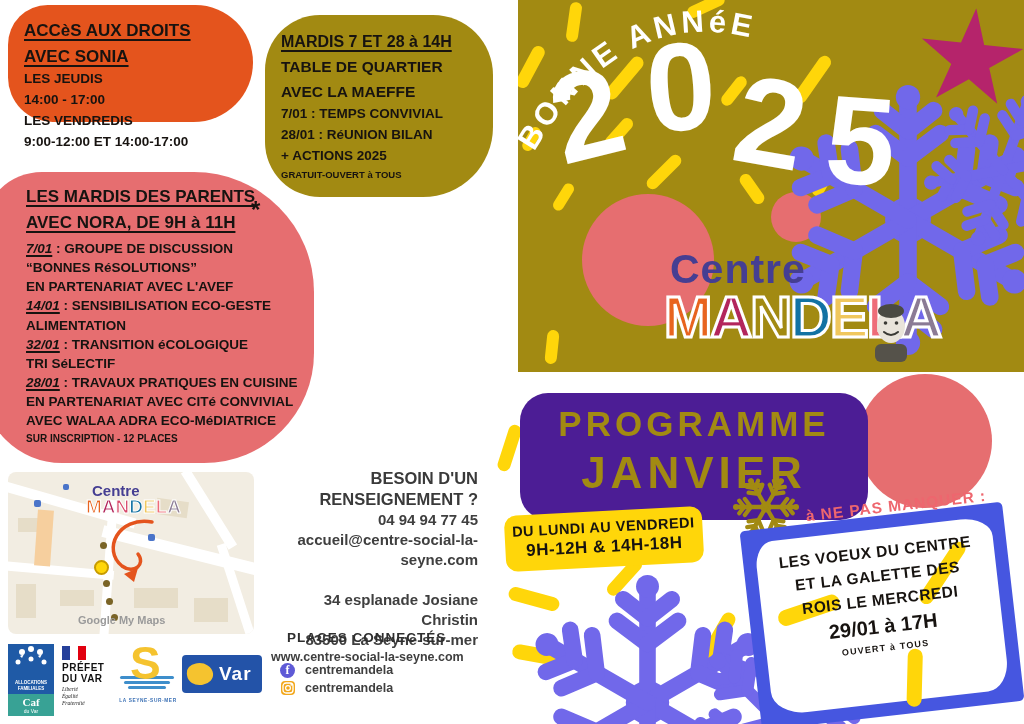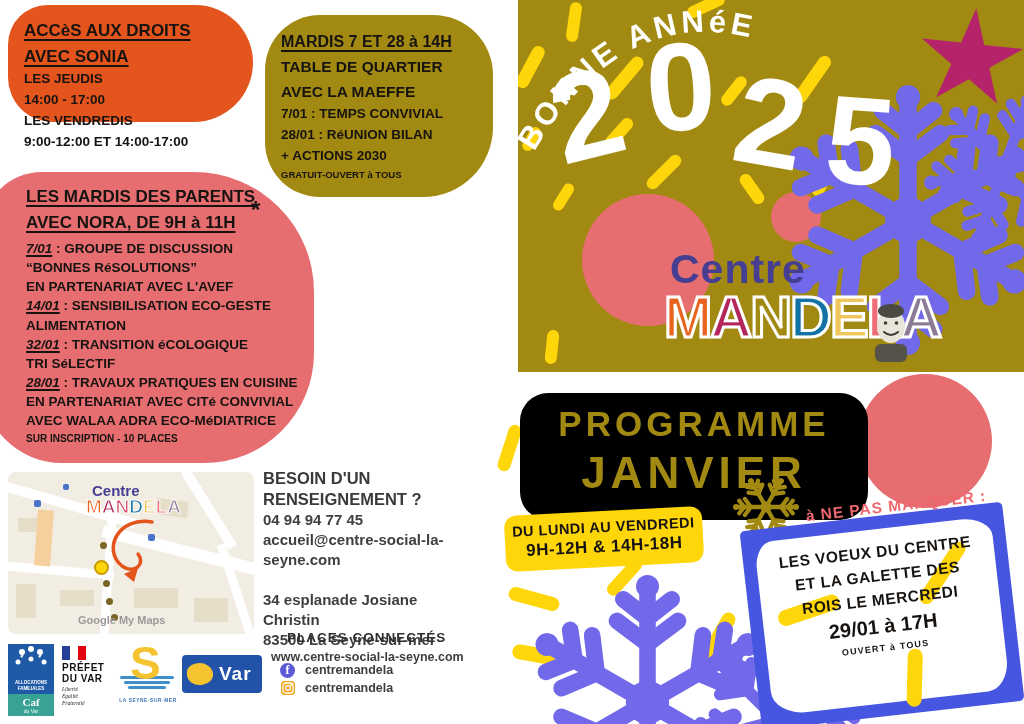--- a/index.html
+++ b/index.html
@@ -25,21 +25,21 @@
   
   .map{left:8px;top:472px;width:246px;height:162px;background:#F2EDE2;border-radius:8px;overflow:hidden;}
   .street{position:absolute;background:#ffffff;}
   .bldg{position:absolute;background:#E6DDC8;}
   .mlogo1{position:absolute;left:84px;top:10px;font-weight:bold;font-size:15px;color:#453E92;}
   .mlogo2{position:absolute;left:78px;top:24px;font-weight:bold;font-size:19px;letter-spacing:0;-webkit-text-stroke:1px #fff;}
   .mlogo2 span,.bigword span{display:inline-block;}
   .lc0{color:#E8641F}.lc1{color:#B3265C}.lc2{color:#D8496B}.lc3{color:#1272A3}.lc4{color:#F0C75D}.lc5{color:#EE6D79}.lc6{color:#8B7B95}
 
   
-  .contact{left:263px;top:468px;width:215px;color:#3F3F3F;font-weight:bold;font-size:15px;line-height:20px;}
+  .contact{left:263px;top:468px;width:215px;color:#3F3F3F;font-weight:bold;font-size:15px;line-height:20px;text-align:right;}
   .contact .h{font-size:16.5px;line-height:21px;color:#3A3A3A;}
   .connect-h{left:287px;top:630px;font-weight:bold;font-size:13.5px;letter-spacing:1px;color:#2f2f2f;}
   .connect-w{left:271px;top:650px;font-weight:bold;font-size:12.5px;color:#3F3F3F;}
   .soc-label{font-weight:bold;font-size:12.5px;color:#3F3F3F;}
   .fb-ic{left:280px;top:663px;width:15px;height:15px;border-radius:50%;background:#5E5AD6;color:#fff;
      font-family:"Liberation Serif",serif;font-weight:bold;font-size:12px;text-align:center;line-height:15px;}
   .ig-ic{left:281px;top:681px;width:14px;height:14px;border-radius:4px;background:#F2A71B;}
 
   
   .caf{left:8px;top:644px;width:46px;height:72px;}
@@ -68,21 +68,21 @@
   .circle{position:absolute;border-radius:50%;background:#E66E70;}
   .star{position:absolute;left:400px;top:8px;width:106px;height:102px;background:#B5246B;transform:rotate(6deg);
     clip-path:polygon(50% 0%,61% 35%,98% 35%,68% 57%,79% 91%,50% 70%,21% 91%,32% 57%,2% 35%,39% 35%);}
   .digit{position:absolute;color:#fff;font-weight:bold;font-size:125px;line-height:1;}
   .logoC{position:absolute;left:152px;top:246px;font-weight:bold;font-size:41px;color:#453E92;letter-spacing:1px;}
   .bigword{position:absolute;left:146px;top:288px;font-weight:bold;font-size:58px;line-height:1;letter-spacing:-2px;
      -webkit-text-stroke:3px #ffffff;}
   .face{position:absolute;left:355px;top:294px;z-index:3;}
 
   
-  .progbox{left:520px;top:393px;width:348px;height:127px;background:#000000;border-radius:28px;
+  .progbox{left:520px;top:393px;width:348px;height:127px;background:#4c1d95;border-radius:28px;
      text-align:center;color:#A28A12;font-weight:bold;}
   .prog1{font-size:35px;letter-spacing:4px;margin-top:11px;}
   .prog2{font-size:44px;letter-spacing:5px;margin-top:4px;}
   .hoursbox{left:505px;top:511px;width:198px;height:56px;background:#FFD60A;border-radius:12px;transform:rotate(-3deg);
      text-align:center;color:#171310;font-weight:bold;z-index:4;}
   .hrs1{font-size:14.5px;margin-top:8px;letter-spacing:0.5px;}
   .hrs2{font-size:17px;margin-top:2px;letter-spacing:0.5px;}
   .bluebox{left:750px;top:516px;width:264px;height:200px;background:#4656E0;border-radius:5px;transform:rotate(-6.5deg);z-index:3;}
   .bluein{position:absolute;left:13px;top:13px;right:13px;bottom:13px;background:#fff;
      border-radius:18px 30px 22px 34px / 26px 20px 30px 24px;}
@@ -131,39 +131,39 @@
       <div class="bl">LES VENDREDIS</div>
       <div class="bl">9:00-12:00 ET 14:00-17:00</div>
     </div>
 
     <div class="abs blob-olive hand">
       <div class="ul" style="font-size:16px;line-height:1.55;">MARDIS 7 ET 28 à 14H</div>
       <div style="font-size:15.5px;line-height:1.6;">TABLE DE QUARTIER</div>
       <div style="font-size:15.5px;line-height:1.6;">AVEC LA MAEFFE</div>
       <div class="bl">7/01 : TEMPS CONVIVIAL</div>
       <div class="bl">28/01 : RéUNION BILAN</div>
-      <div class="bl">+ ACTIONS 2030</div>
+      <div class="bl">+ ACTIONS 2025</div>
       <div class="bs">GRATUIT-OUVERT à TOUS</div>
     </div>
 
     <div class="abs blob-pink hand">
       <div class="bt ul">LES MARDIS DES PARENTS</div>
       <div class="bt ul">AVEC NORA, DE 9H à 11H</div>
       <div style="height:4px;"></div>
       <div class="pit"><span class="pdate">7/01</span><span> : GROUPE DE DISCUSSION</span></div>
       <div class="pit"><span class="pdate"></span><span>“BONNES RéSOLUTIONS”</span></div>
       <div class="pit"><span class="pdate"></span><span>EN PARTENARIAT AVEC L'AVEF</span></div>
       <div class="pit"><span class="pdate">14/01</span><span> : SENSIBILISATION ECO-GESTE</span></div>
       <div class="pit"><span class="pdate"></span><span>ALIMENTATION</span></div>
       <div class="pit"><span class="pdate">32/01</span><span> : TRANSITION éCOLOGIQUE</span></div>
       <div class="pit"><span class="pdate"></span><span>TRI SéLECTIF</span></div>
       <div class="pit"><span class="pdate">28/01</span><span> : TRAVAUX PRATIQUES EN CUISINE</span></div>
       <div class="pit"><span class="pdate"></span><span>EN PARTENARIAT AVEC CITé CONVIVIAL</span></div>
       <div class="pit"><span class="pdate"></span><span>AVEC WALAA ADRA ECO-MéDIATRICE</span></div>
-      <div style="font-size:10px;line-height:1.6;">SUR INSCRIPTION - 10 PLACES</div>
+      <div style="font-size:10px;line-height:1.6;">SUR INSCRIPTION - 12 PLACES</div>
     </div>
     <div class="abs hand" style="left:251px;top:196px;font-size:24px;">*</div>
 
     <div class="abs map">
       <div class="street" style="left:-20px;top:26px;width:150px;height:10px;transform:rotate(16deg);"></div>
       <div class="street" style="left:96px;top:28px;width:9px;height:140px;transform:rotate(4deg);"></div>
       <div class="street" style="left:92px;top:76px;width:190px;height:12px;transform:rotate(14deg);"></div>
       <div class="street" style="left:-6px;top:94px;width:112px;height:9px;transform:rotate(5deg);"></div>
       <div class="street" style="left:196px;top:-8px;width:10px;height:90px;transform:rotate(-32deg);"></div>
       <div class="street" style="left:224px;top:70px;width:9px;height:100px;transform:rotate(-18deg);"></div>

